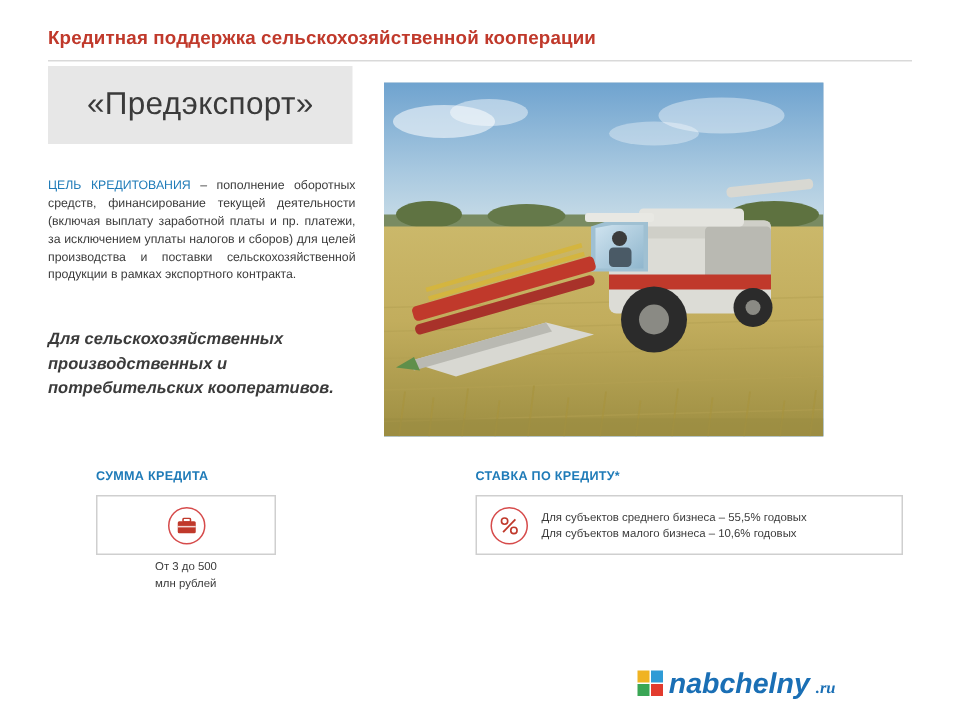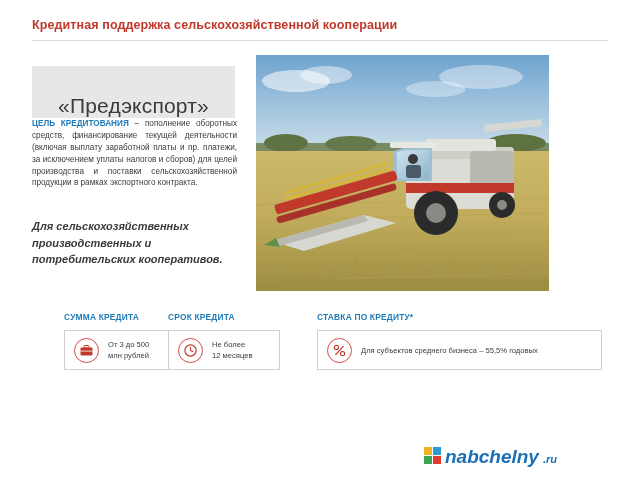--- a/index.html
+++ b/index.html
@@ -35,26 +35,26 @@
     top: 40px;
     width: 576px;
     height: 1px;
     background: #d9d9d9;
   }
 
   
   .brand-block {
     position: absolute;
     left: 32px;
-    top: 66px;
+    top: 44px;
     width: 203px;
     height: 52px;
     background: #e7e7e7;
     display: flex;
-    align-items: flex-end;
+    align-items: center;
     justify-content: center;
   }
   .brand-block .brand-text {
     font-size: 21px;
     color: #3a3a3a;
     font-weight: normal;
     letter-spacing: 0.2px;
   }
 
   
@@ -63,21 +63,21 @@
     left: 32px;
     top: 118px;
     width: 205px;
     font-size: 8.2px;
     line-height: 1.45;
     color: #3b3b3b;
     text-align: justify;
   }
   .goal-label {
     color: #1f7bb8;
-    font-weight: bold;
+    font-weight: normal;
   }
   .goal-italic {
     position: absolute;
     left: 32px;
     top: 218px;
     width: 205px;
     font-size: 11px;
     line-height: 1.5;
     color: #3b3b3b;
     font-style: italic;
@@ -129,21 +129,21 @@
     color: #c0392b;
   }
   .feat-text {
     font-size: 7.6px;
     line-height: 1.45;
     color: #3b3b3b;
   }
   .feat-text div { white-space: nowrap; }
 
   #feat-amount { left: 32px; padding-left: 32px; }
-  #feat-amount .feat-box { width: 120px; height: 40px; }
+  #feat-amount .feat-box { width: 120px; height: 40px; flex-direction: column; }
   #feat-term { left: 168px; }
   #feat-term .feat-box { width: 112px; height: 40px; }
   #feat-rate { left: 306px; padding-left: 11px; }
   #feat-rate .feat-box { width: 285px; height: 40px; }
 
   .footnote {
     position: absolute;
     left: 32px;
     top: 393px;
     width: 570px;
@@ -180,20 +180,21 @@
     color: #1a6fb5;
     line-height: 1;
   }
   .logo-tld {
     font-size: 11px;
     font-weight: bold;
     font-style: italic;
     color: #1a6fb5;
     line-height: 1;
     padding-bottom: 1px;
+    font-family: Liberation Serif, serif;
   }
 </style>
 </head>
 <body>
 
 <div class="slide">
 
   <div class="title">Кредитная поддержка сельскохозяйственной кооперации</div>
   <div class="title-rule"></div>
 
@@ -318,49 +319,34 @@
           <rect x="0.5" y="5.6" width="12" height="1" fill="#ffffff" opacity="0.8"></rect>
         </svg>
       </span>
       <span class="feat-text">
         <div>От 3 до 500</div>
         <div>млн рублей</div>
       </span>
     </div>
   </div>
 
-  <div class="feat" id="feat-term">
-    <div class="feat-title">СРОК КРЕДИТА</div>
-    <div class="feat-box">
-      <span class="circle-icon">
-        <svg width="13" height="13" viewBox="0 0 13 13" aria-hidden="true">
-          <circle cx="6.5" cy="6.5" r="5.6" fill="none" stroke="#c0392b" stroke-width="1.2"></circle>
-          <line x1="6.5" y1="6.5" x2="6.5" y2="3.2" stroke="#c0392b" stroke-width="1.2"></line>
-          <line x1="6.5" y1="6.5" x2="9.2" y2="7.6" stroke="#c0392b" stroke-width="1.2"></line>
-        </svg>
-      </span>
-      <span class="feat-text">
-        <div>Не более</div>
-        <div>12 месяцев</div>
-      </span>
-    </div>
-  </div>
 
   <div class="feat" id="feat-rate">
     <div class="feat-title">СТАВКА ПО КРЕДИТУ*</div>
     <div class="feat-box">
       <span class="circle-icon">
         <svg width="13" height="13" viewBox="0 0 13 13" aria-hidden="true">
           <circle cx="3.4" cy="3.4" r="2.1" fill="none" stroke="#c0392b" stroke-width="1.1"></circle>
           <circle cx="9.6" cy="9.6" r="2.1" fill="none" stroke="#c0392b" stroke-width="1.1"></circle>
           <line x1="10.6" y1="2.2" x2="2.4" y2="10.8" stroke="#c0392b" stroke-width="1.2"></line>
         </svg>
       </span>
       <span class="feat-text">
         <div>Для субъектов среднего бизнеса – 55,5% годовых</div>
+        <div>Для субъектов малого бизнеса – 10,6% годовых</div>
       </span>
     </div>
   </div>
 
 
   <div class="logo">
     <span class="logo-mark">
       <span class="q1"></span>
         <span class="q2"></span>
         <span class="q3"></span>

